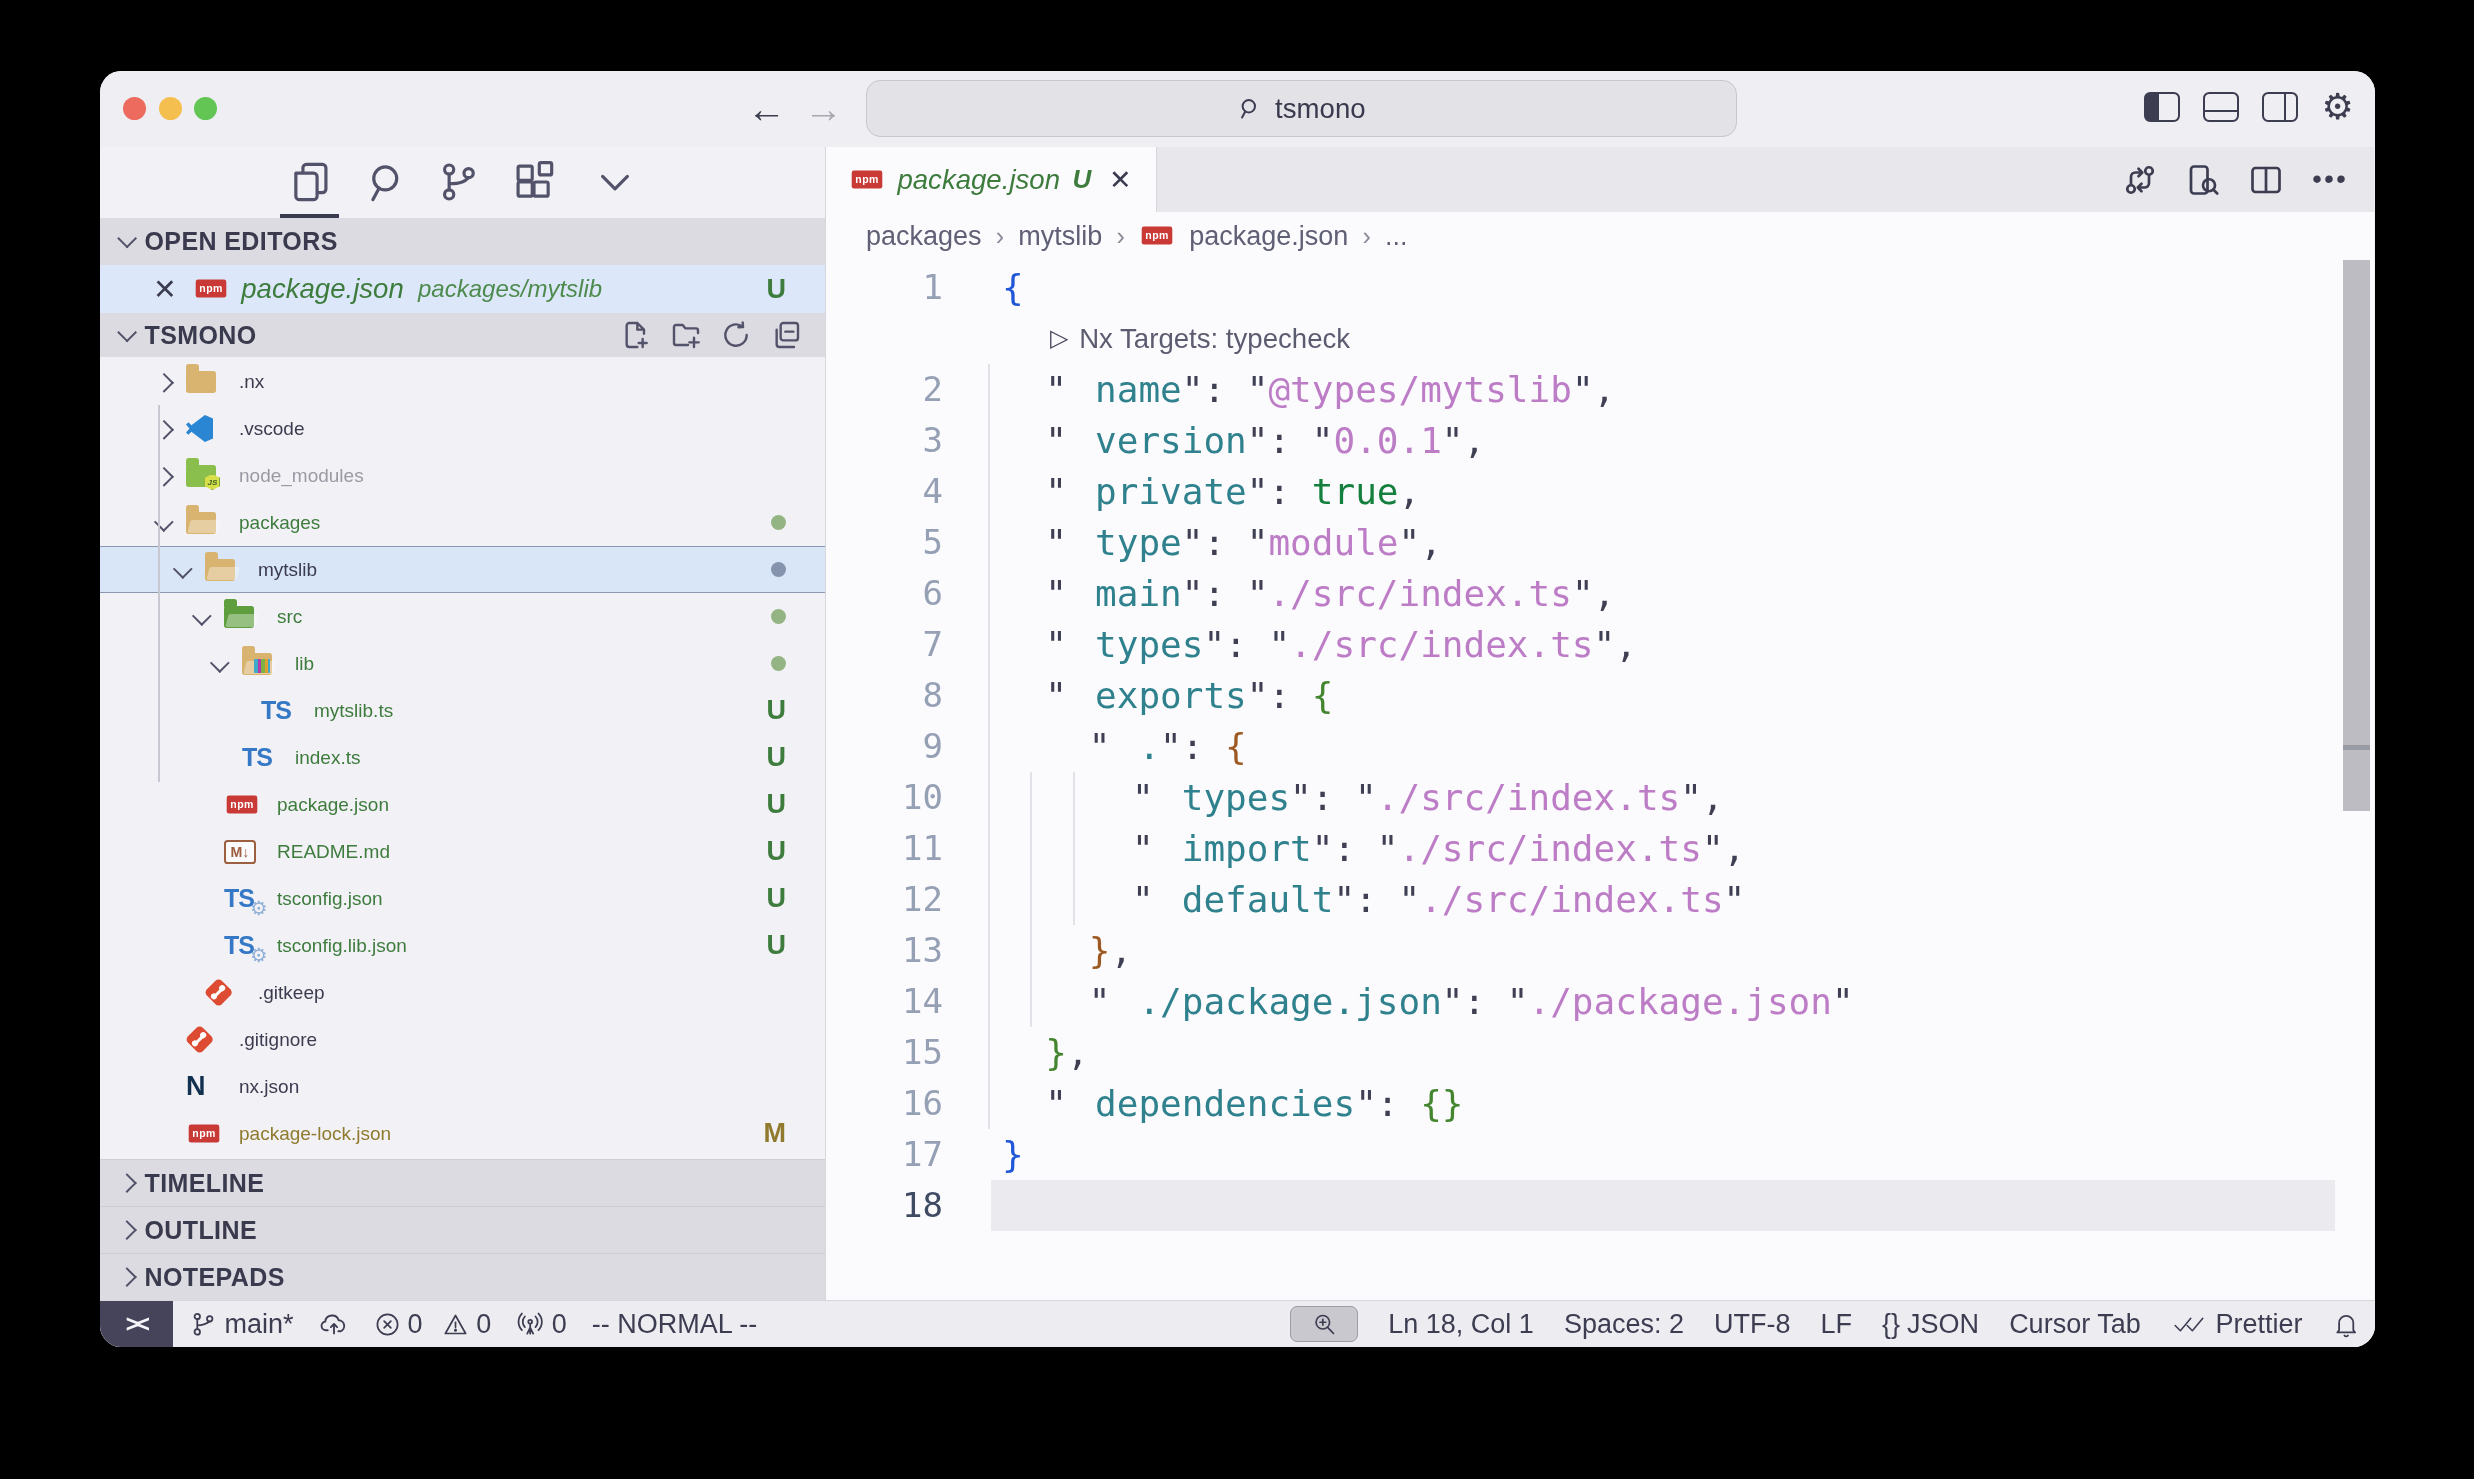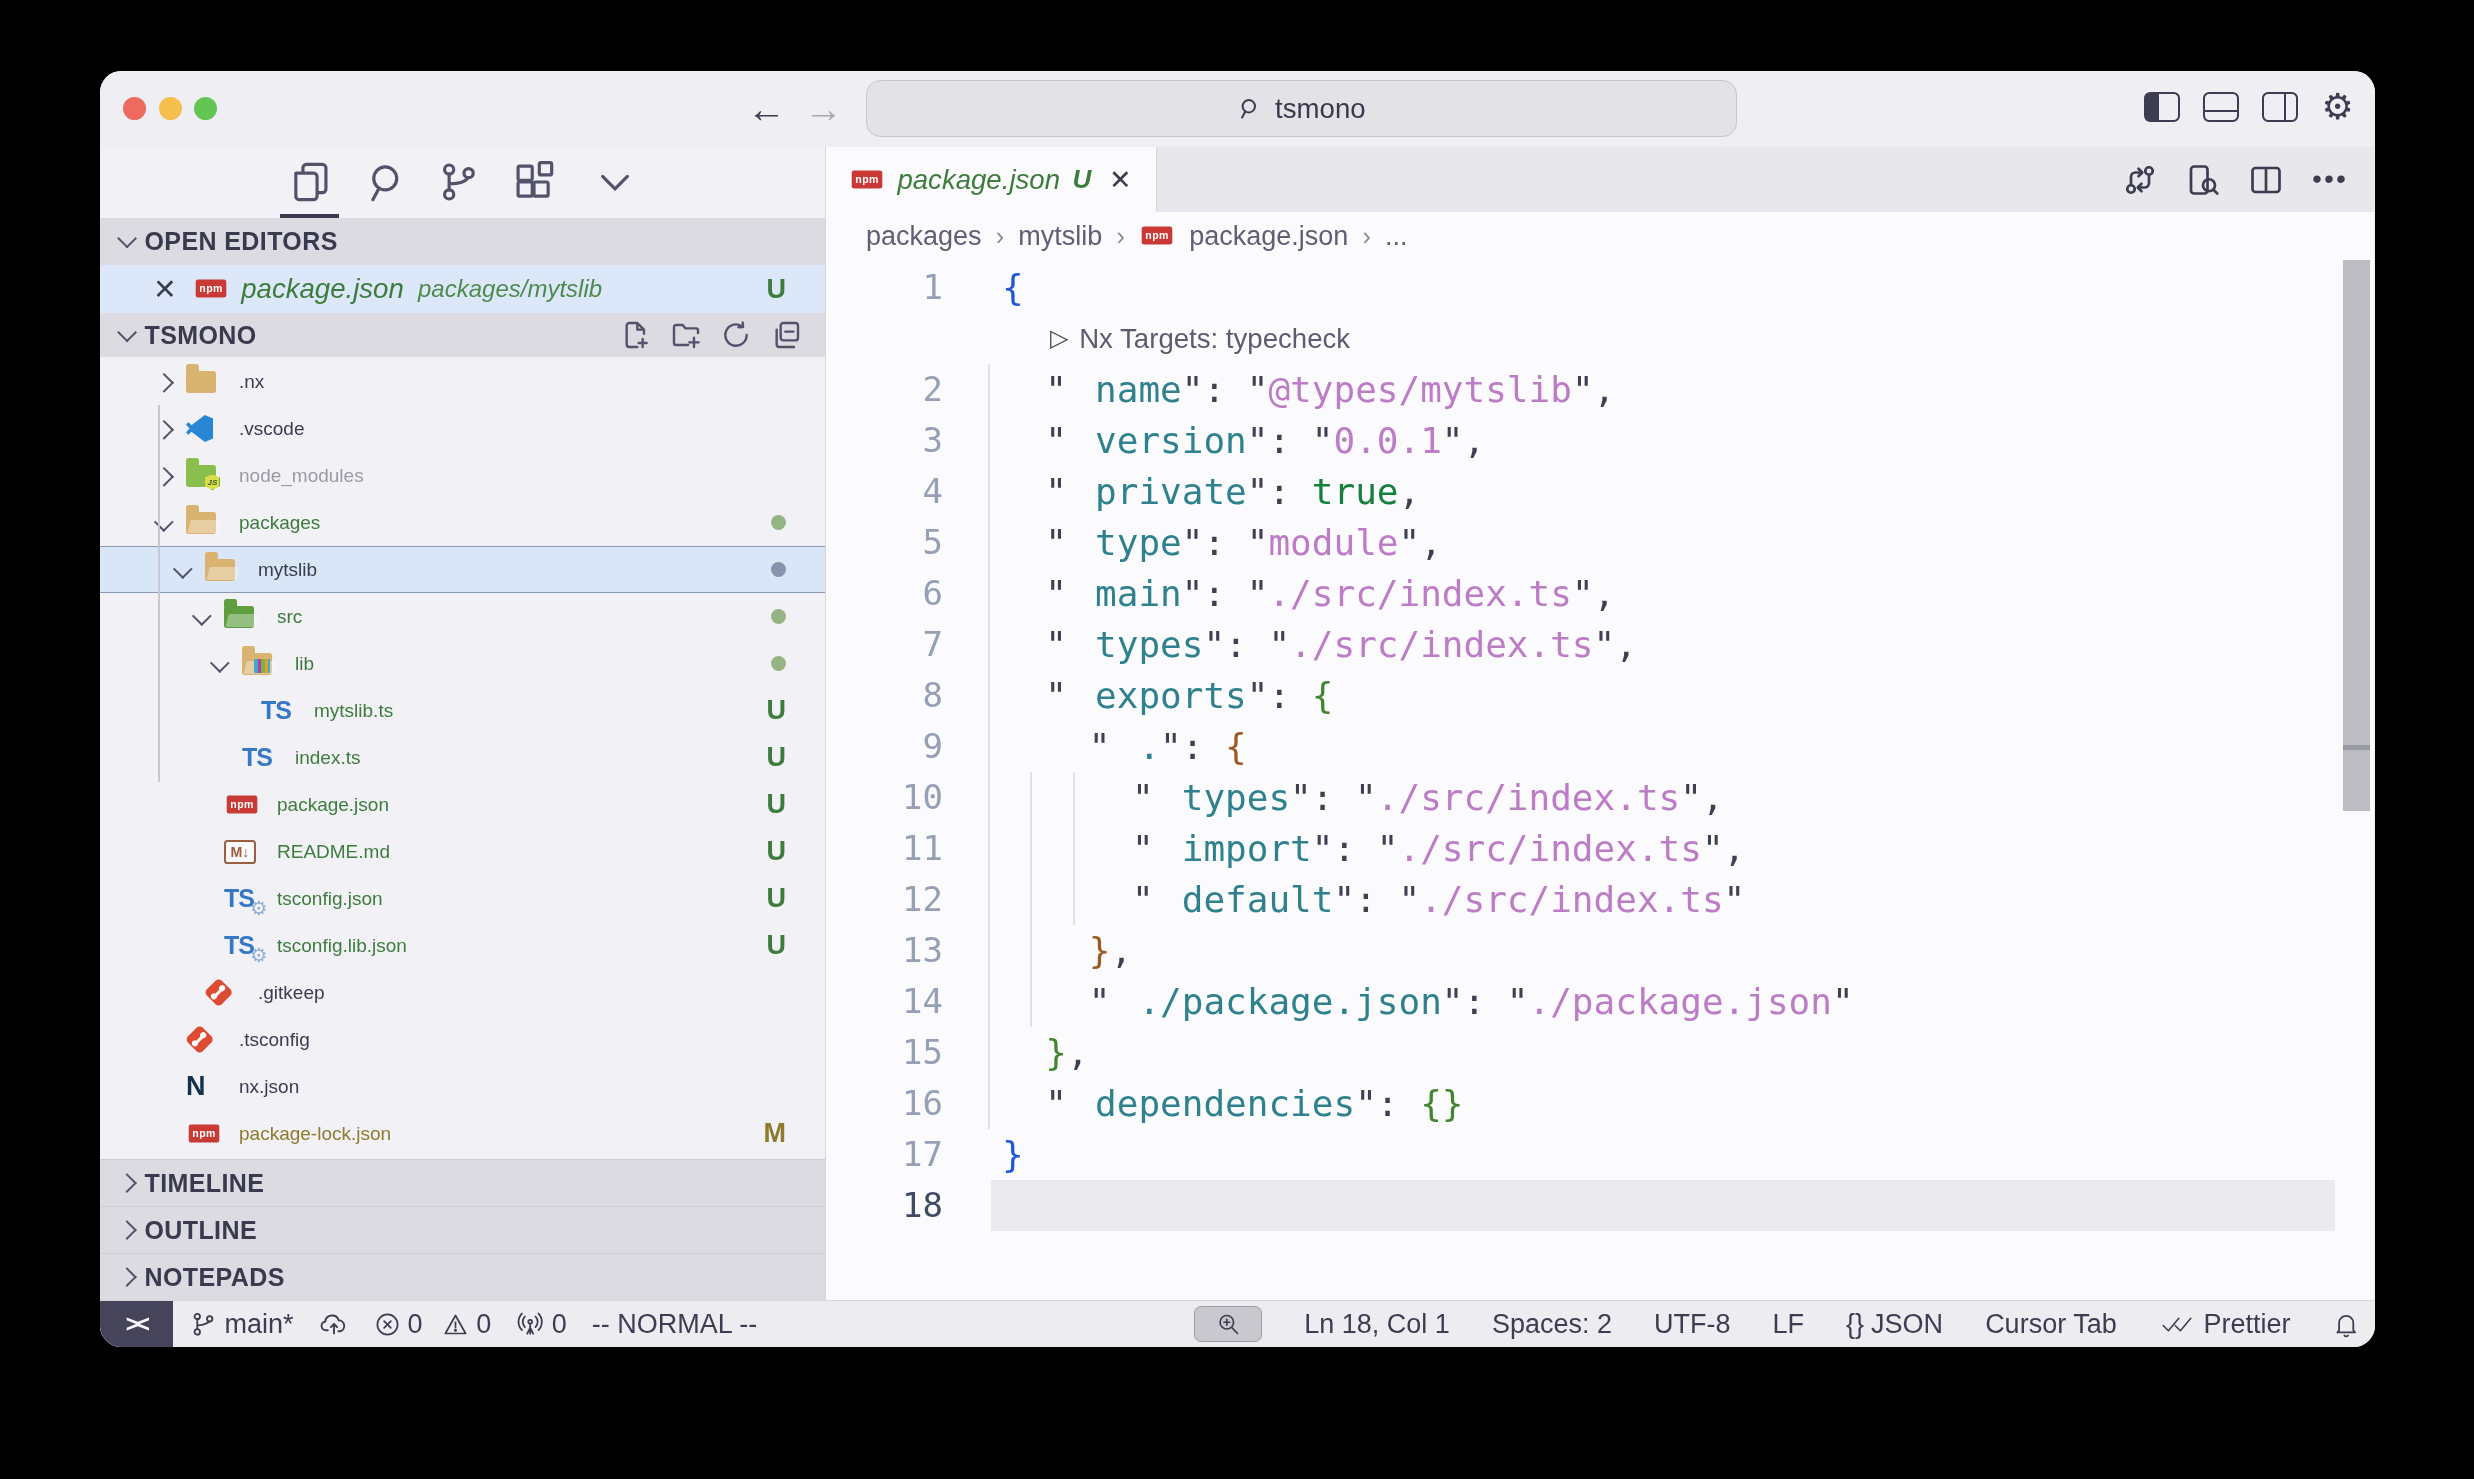--- a/index.html
+++ b/index.html
@@ -129,21 +129,21 @@
   #vscroll{position:absolute;right:3.6px;top:0;width:27px;height:551px;background:#bdbcc2;}
   #vscroll::after{content:'';position:absolute;left:0;right:0;top:485px;height:5.3px;background:#989ba4;}
 
   
   #statusbar{position:absolute;left:0;bottom:0;width:100%;height:47px;background:#edecf1;border-top:1.8px solid #d7d6db;
              display:flex;align-items:center;font-size:27px;color:#3d3d52;}
   #remote{width:73px;height:100%;background:#45445b;color:#f5f5fa;display:flex;align-items:center;justify-content:center;
           font-weight:bold;font-size:23px;letter-spacing:-2.7px;flex:none;}
   .sitem{display:flex;align-items:center;gap:7.1px;white-space:nowrap;}
   #sb-left{display:flex;align-items:center;gap:25px;margin-left:16px;}
-  #sb-right{margin-left:auto;display:flex;align-items:center;gap:42px;margin-right:14.2px;}
+  #sb-right{margin-left:auto;display:flex;align-items:center;gap:30px;margin-right:14.2px;}
   #zoombadge{width:68px;height:36px;background:#c9c8cf;border:1.8px solid #9d9ca6;border-radius:7.1px;
              display:flex;align-items:center;justify-content:center;}
   .dblcheck{display:flex;}
   .dblcheck svg:last-child{margin-left:-12.4px;}
 
   svg.ic{stroke:#3d3d52;fill:none;stroke-width:1.8;stroke-linecap:round;stroke-linejoin:round;}
   svg.ic.grey{stroke:#52526a;}
   svg.ic.thin{stroke-width:1.5;}
 </style>
 </head>
@@ -382,21 +382,21 @@
             <span class="gitic"></span>
           </span>
           <span class="tlabel c-dark">.gitkeep</span>
           <span class="tbadges"></span>
         </div>
         <div class="trow" style="padding-left: 52px;">
           <span class="tw none"></span>
           <span class="ticon">
             <span class="gitic"></span>
           </span>
-          <span class="tlabel c-dark">.tsconfig</span>
+          <span class="tlabel c-dark">.gitignore</span>
           <span class="tbadges"></span>
         </div>
         <div class="trow" style="padding-left: 52px;">
           <span class="tw none"></span>
           <span class="ticon">
             <span class="nxic">N</span>
           </span>
           <span class="tlabel c-dark">nx.json</span>
           <span class="tbadges"></span>
         </div>

